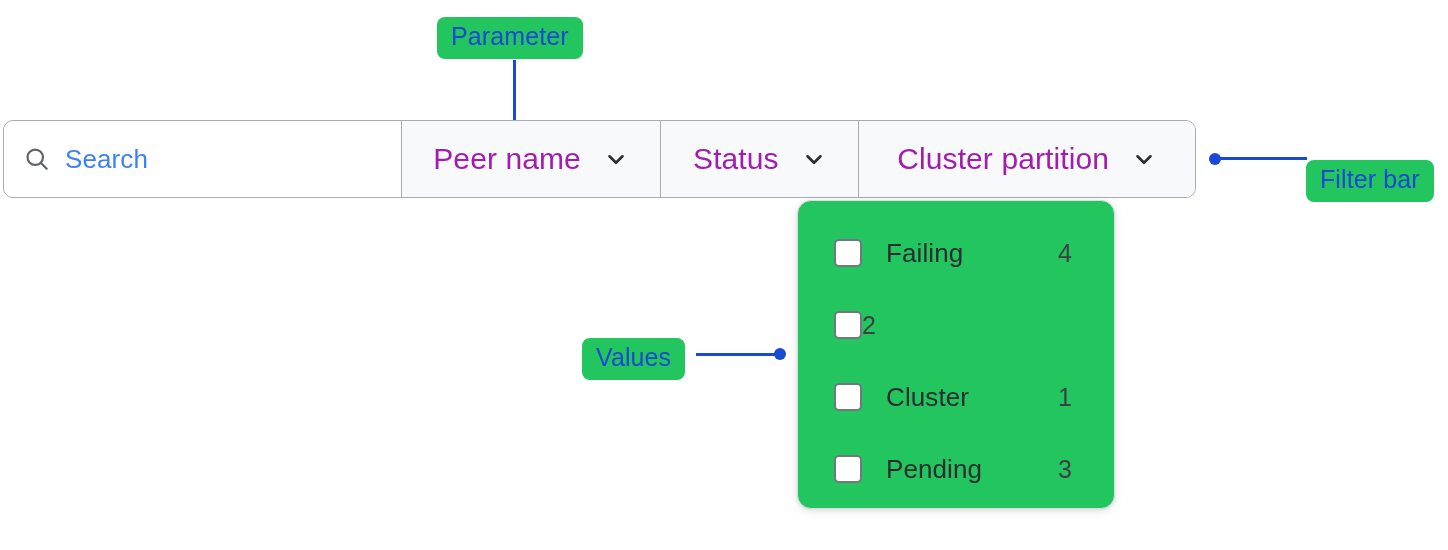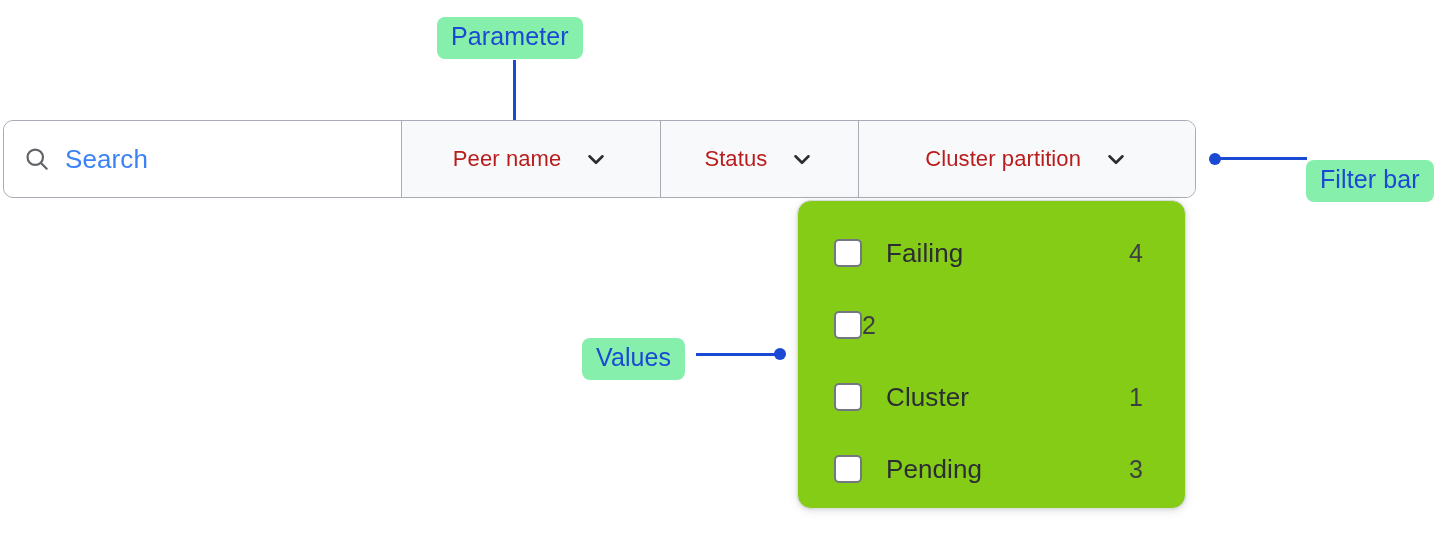--- a/index.html
+++ b/index.html
@@ -12,21 +12,21 @@
     height: 550px;
     position: relative;
     overflow: hidden;
     font-family: "Liberation Sans", sans-serif;
     -webkit-font-smoothing: antialiased;
   }
 
   
   .anno-badge {
     position: absolute;
-    background: #86efac;
+    background: #22c55e;
     color: #1a49d4;
     font-size: 25px;
     font-weight: 500;
     letter-spacing: 0.1px;
     border-radius: 8px;
     padding: 6px 14px 8px 14px;
     white-space: nowrap;
     line-height: 1.1;
     box-sizing: border-box;
   }
@@ -87,40 +87,40 @@
     align-items: center;
     justify-content: center;
     gap: 22px;
     background: #f8f9fa;
     box-sizing: border-box;
     border-right: 1px solid #a9abb6;
     cursor: pointer;
   }
   .filter-chip:last-child { border-right: none; }
   .filter-chip .chip-label {
-    font-size: 22px;
-    color: #b91c1c;
+    font-size: 30px;
+    color: #a21caf;
     letter-spacing: 0.1px;
     font-weight: 400;
   }
   #chip-peer-name        { width: 260px; }
   #chip-cluster-partition{ width: 336px; }
   #chip-status           { width: 198px; }
 
   .chevron { display: block; width: 26px; height: 26px; flex: none; }
 
   
   #values-panel {
     position: absolute;
     left: 797px;
     top: 200px;
-    width: 389px;
+    width: 318px;
     height: 309px;
     box-sizing: border-box;
-    background: #84cc16;
+    background: #22c55e;
     border: 1px solid #dadce0;
     border-radius: 14px;
     box-shadow: 0 2px 10px rgba(60,64,67,0.13), 0 1px 3px rgba(60,64,67,0.10);
     padding: 16px 0;
   }
   .value-row {
     height: 72px;
     display: flex;
     align-items: center;
     padding: 0 42px 0 36px;

